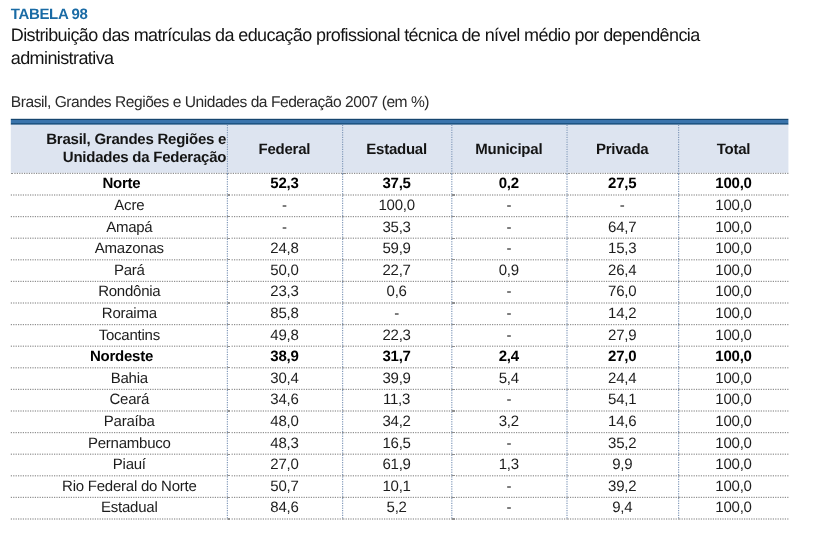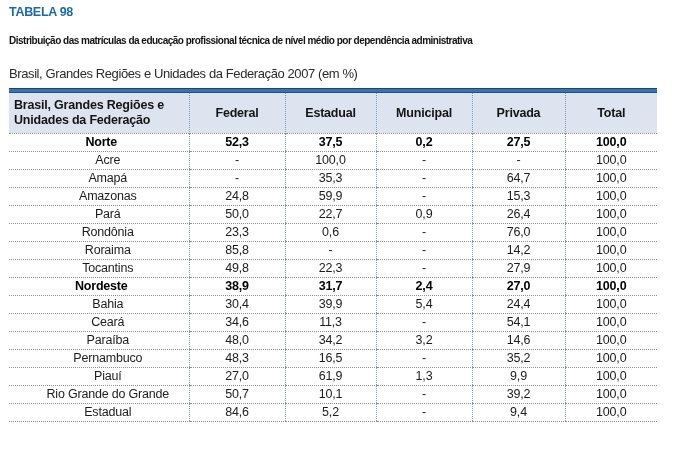--- a/index.html
+++ b/index.html
@@ -8,42 +8,42 @@
     background:#ffffff; color:#141414;
     font-family:"Liberation Sans", sans-serif;
   }
   .page { padding:5px 0 0 9px; }
 
   .tabela-label {
     color:#1a6ba5; font-weight:bold; font-size:12.5px;
     letter-spacing:-0.3px;
   }
   .title {
-    font-weight:bold; font-size:10px; line-height:1.25;
-    letter-spacing:-0.5px; width:580px; margin-top:16px; color:#141414;
+    font-weight:normal; font-size:15px; line-height:1.25;
+    letter-spacing:-0.5px; width:580px; margin-top:2px; color:#141414;
   }
   .subtitle {
     font-size:13px; letter-spacing:-0.4px; margin-top:18px; color:#2b2b2b;
   }
 
   .tablewrap { width:648px; margin-top:7px; }
   .topbar {
     height:5px;
     background:linear-gradient(180deg,#16456f 0 22%, #3a74ac 22% 74%, #1d5382 74% 100%);
   }
   table {
     border-collapse:collapse; width:648px; table-layout:fixed;
     font-size:12.5px; letter-spacing:-0.2px;
   }
   thead th {
     background:#dde4f0; height:40px; font-weight:bold;
     padding:0; vertical-align:middle; font-size:12.5px;
   }
   thead tr { border-bottom:1px dotted #8f8f8f; }
-  th.label-col { text-align:left; padding-left:5px; line-height:1.15; }
+  th.label-col { text-align:right; padding-left:5px; line-height:1.15; }
   .val { text-align:center; border-left:1px dotted #8299ba; }
   tbody td {
     height:17px; padding:0; border-bottom:1px dotted #8f8f8f;
     color:#1c1c1c; vertical-align:middle;
   }
   tbody td.row-label { text-align:center; padding-left:5px; }
   tbody td.row-label.indent { padding-left:18px; }
   tr.bold td { font-weight:bold; color:#000; }
 </style>
 </head>
@@ -198,21 +198,21 @@
   <tr>
     <td class="row-label indent">Piauí</td>
   <td class="val">27,0</td>
             <td class="val">61,9</td>
             <td class="val">1,3</td>
             <td class="val">9,9</td>
             <td class="val">100,0</td>
           </tr>
 
   <tr>
-    <td class="row-label indent">Rio Grande do Grande</td>
+    <td class="row-label indent">Rio Federal do Norte</td>
   <td class="val">50,7</td>
             <td class="val">10,1</td>
             <td class="val">-</td>
             <td class="val">39,2</td>
             <td class="val">100,0</td>
           </tr>
 
   <tr>
     <td class="row-label indent">Estadual</td>
   <td class="val">84,6</td>

